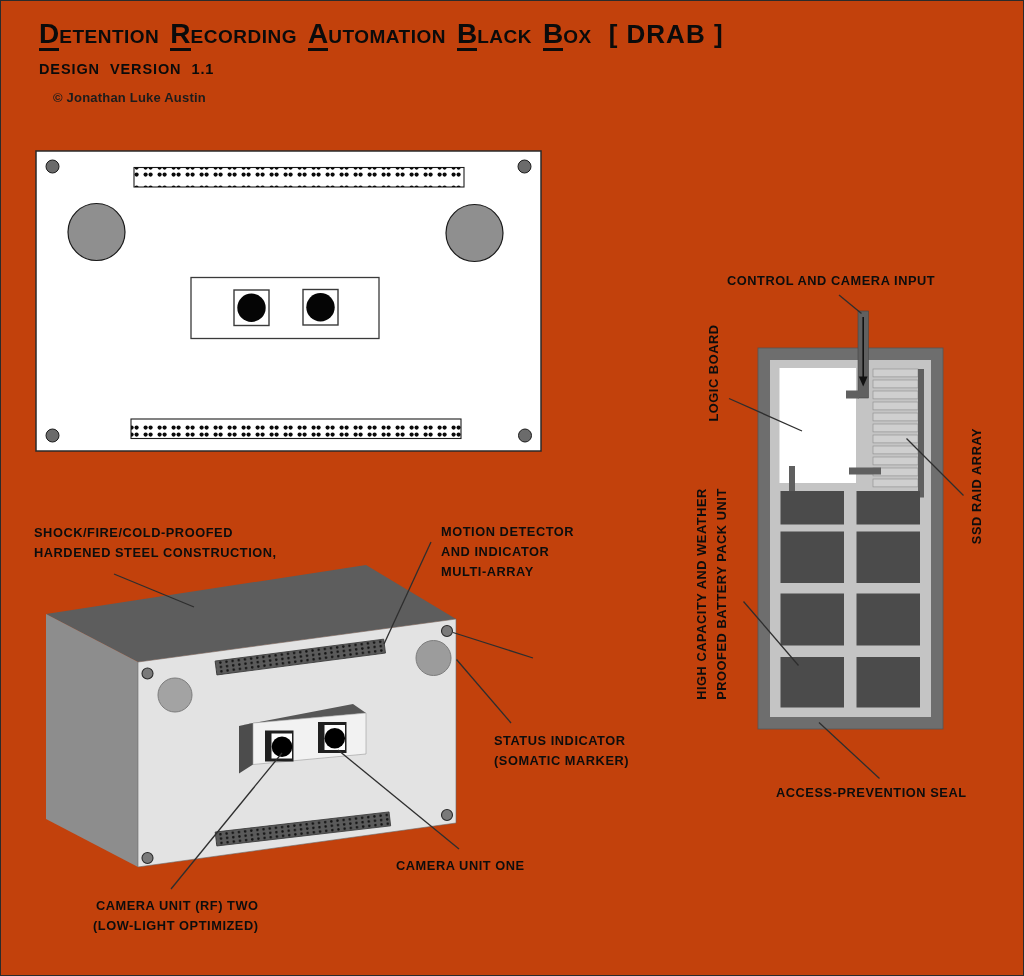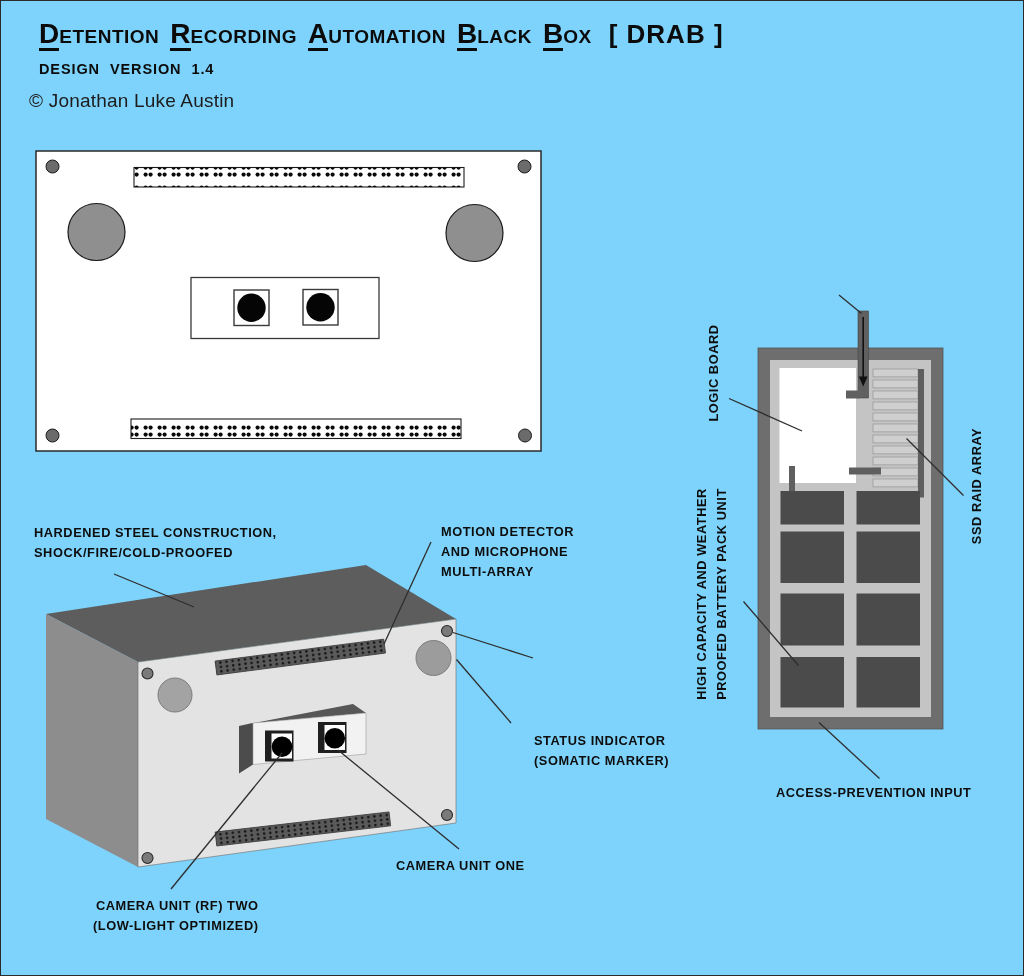--- a/index.html
+++ b/index.html
@@ -1,30 +1,30 @@
 <!DOCTYPE html>
 <html><head>
 <meta charset="utf-8">
 <style>
   html,body{margin:0;padding:0;background:#fff;}
   .canvas{
     position:relative;width:1024px;height:976px;box-sizing:border-box;
-    background:#7dd3fc;border:1px solid #2b2b2b;overflow:hidden;
+    background:#c2410c;border:1px solid #2b2b2b;overflow:hidden;
     font-family:"Liberation Sans",sans-serif;color:#0d0d0d;
   }
   svg.draw{position:absolute;left:0;top:0;}
 
   
   .title{position:absolute;left:38px;top:18px;white-space:nowrap;font-weight:bold;color:#0b0b0b;}
   .title .word{margin-right:11px;}
   .title .big{font-size:28px;display:inline-block;border-bottom:3px solid #0b0b0b;padding-bottom:0px;line-height:1;}
   .title .rest{font-size:19px;letter-spacing:.5px;}
   .title .suffix{font-size:26px;margin-left:6px;letter-spacing:1px;}
   .version{position:absolute;left:38px;top:60px;font-size:14.5px;font-weight:bold;letter-spacing:.9px;word-spacing:5px;color:#0b0b0b;}
-  .copyright{position:absolute;left:28px;top:89px;font-size:19px;font-weight:400;color:#1c1c1c;letter-spacing:.2px;}
+  .copyright{position:absolute;left:52px;top:89px;font-size:13px;font-weight:700;color:#1c1c1c;letter-spacing:.2px;}
 
   
   .lbl{position:absolute;font-size:12.8px;font-weight:bold;letter-spacing:.55px;line-height:20.2px;white-space:nowrap;color:#0d0d0d;}
   .lbl-rot{position:absolute;font-size:12.8px;font-weight:bold;letter-spacing:.55px;line-height:20px;white-space:nowrap;color:#0d0d0d;
            transform:translate(-50%,-50%) rotate(-90deg);text-align:left;}
 </style>
 </head>
 <body>
 
 <div class="canvas">
@@ -168,52 +168,55 @@
       <line x1="281" y1="752" x2="170" y2="888"></line>
       <line x1="838" y1="294" x2="860.5" y2="312.5"></line>
       <line x1="728" y1="397.5" x2="801" y2="430"></line>
       <line x1="905.5" y1="437.5" x2="962.5" y2="494.5"></line>
       <line x1="742.5" y1="600.5" x2="797.5" y2="664.5"></line>
       <line x1="818" y1="721.5" x2="878.5" y2="777.5"></line>
     </g>
   </svg>
 
   <div class="title"><span class="word"><span class="big">D</span><span class="rest">ETENTION</span></span><span class="word"><span class="big">R</span><span class="rest">ECORDING</span></span><span class="word"><span class="big">A</span><span class="rest">UTOMATION</span></span><span class="word"><span class="big">B</span><span class="rest">LACK</span></span><span class="word"><span class="big">B</span><span class="rest">OX</span></span><span class="suffix">[ DRAB ]</span></div>
-  <div class="version">DESIGN VERSION 1.4</div>
+  <div class="version">DESIGN VERSION 1.1</div>
   <div class="copyright">© Jonathan Luke Austin</div>
 
   <div class="lbl" style="left:33px;top:522px;">
+    <div>SHOCK/FIRE/COLD-PROOFED</div>
     <div>HARDENED STEEL CONSTRUCTION,</div>
-    <div>SHOCK/FIRE/COLD-PROOFED</div>
   </div>
 
   <div class="lbl" style="left:440px;top:521px;">
     <div>MOTION DETECTOR</div>
-    <div>AND MICROPHONE</div>
+    <div>AND INDICATOR</div>
     <div>MULTI-ARRAY</div>
   </div>
 
 
-  <div class="lbl" style="left:493px;top:730px;margin-left:40px;">
+  <div class="lbl" style="left:493px;top:730px;">
     <div>STATUS INDICATOR</div>
     <div>(SOMATIC MARKER)</div>
   </div>
 
   <div class="lbl" style="left:395px;top:855px;text-align:center;">
     <div>CAMERA UNIT ONE</div>
   </div>
 
   <div class="lbl" style="left:92px;top:895px;text-align:right;">
     <div>CAMERA UNIT (RF) TWO</div>
     <div>(LOW-LIGHT OPTIMIZED)</div>
   </div>
 
+  <div class="lbl" style="left:726px;top:270px;">
+    <div>CONTROL AND CAMERA INPUT</div>
+  </div>
 
   <div class="lbl" style="left:775px;top:782px;">
-    <div>ACCESS-PREVENTION INPUT</div>
+    <div>ACCESS-PREVENTION SEAL</div>
   </div>
 
   <div class="lbl-rot" style="left:713px;top:372px;">
     <div>LOGIC BOARD</div>
   </div>
 
   <div class="lbl-rot" style="left:711px;top:593px;">
     <div>HIGH CAPACITY AND WEATHER</div>
     <div>PROOFED BATTERY PACK UNIT</div>
   </div>

